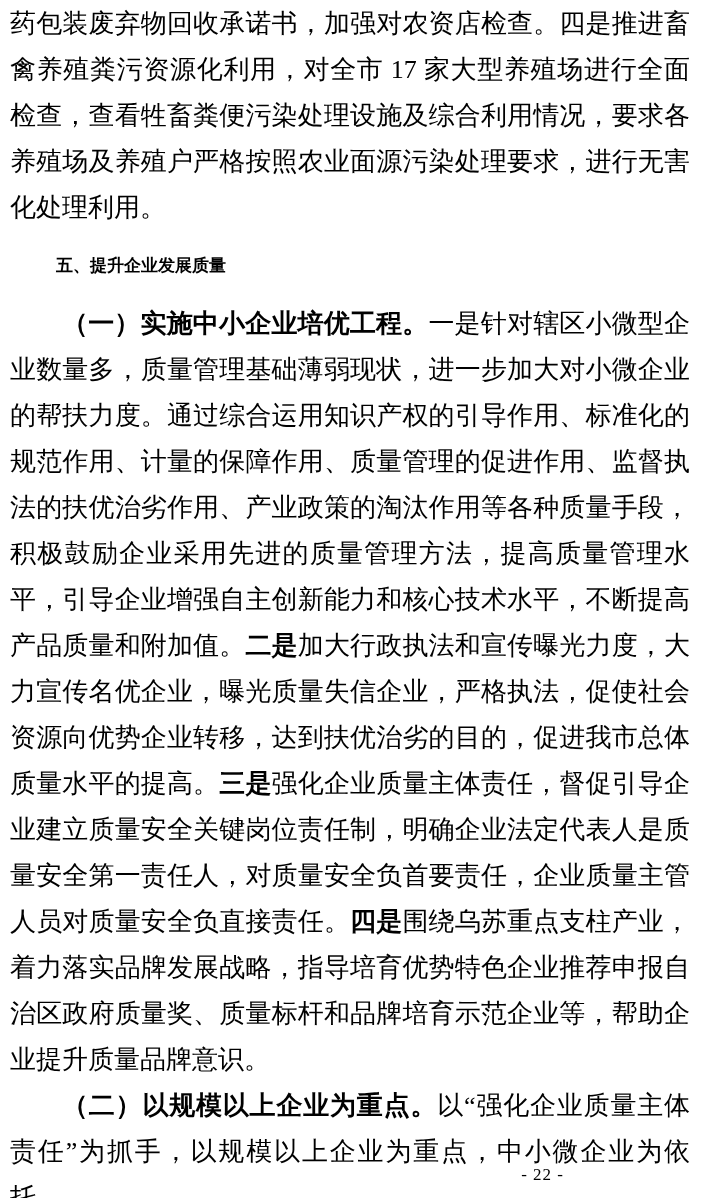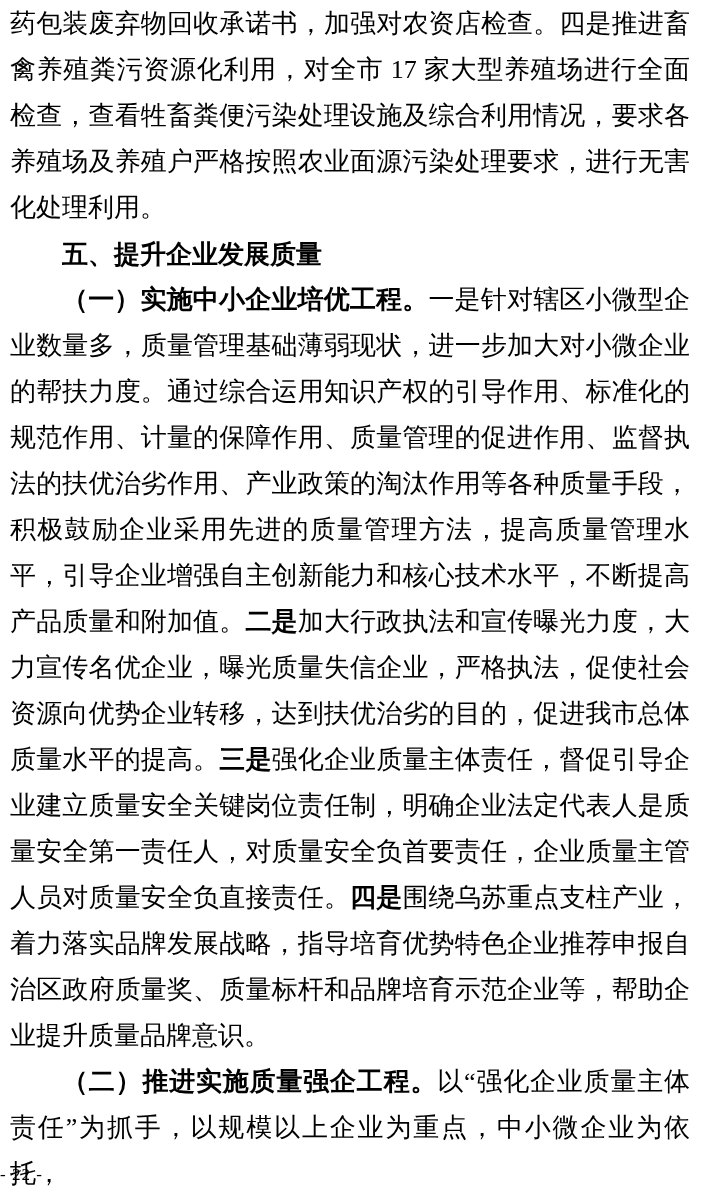--- a/index.html
+++ b/index.html
@@ -25,51 +25,51 @@
   }
   .para {
     margin: 0;
     text-indent: 2em;
     letter-spacing: 0;
   }
   .para.first {
     text-indent: 0;
   }
   .heading {
-    margin: 0;
+    margin: 12px;
     text-indent: 2em;
     font-family: "Liberation Sans", "DejaVu Sans", sans-serif;
     font-weight: 700;
-    font-size: 26px;
+    font-size: 17px;
     line-height: 46px;
   }
   .b {
     font-weight: 700;
     margin-top: 32px;
   }
   .footer {
     position: absolute;
     top: 1164px;
     left: 0;
     width: 564px;
-    text-align: left;
+    text-align: right;
     font-size: 17px;
     line-height: 22px;
     letter-spacing: 1px;
     font-family: "Liberation Serif", "DejaVu Serif", serif;
   }
 </style>
 </head>
 <body>
 
 <div class="page">
 
   <p class="para first">药包装废弃物回收承诺书，加强对农资店检查。四是推进畜禽养殖粪污资源化利用，对全市 17 家大型养殖场进行全面检查，查看牲畜粪便污染处理设施及综合利用情况，要求各养殖场及养殖户严格按照农业面源污染处理要求，进行无害化处理利用。</p>
 
   <p class="heading">五、提升企业发展质量</p>
 
   <p class="para"><span class="b">（一）实施中小企业培优工程。</span><span>一是针对辖区小微型企业数量多，质量管理基础薄弱现状，进一步加大对小微企业的帮扶力度。通过综合运用知识产权的引导作用、标准化的规范作用、计量的保障作用、质量管理的促进作用、监督执法的扶优治劣作用、产业政策的淘汰作用等各种质量手段，积极鼓励企业采用先进的质量管理方法，提高质量管理水平，引导企业增强自主创新能力和核心技术水平，不断提高产品质量和附加值。</span><span class="b">二是</span><span>加大行政执法和宣传曝光力度，大力宣传名优企业，曝光质量失信企业，严格执法，促使社会资源向优势企业转移，达到扶优治劣的目的，促进我市总体质量水平的提高。</span><span class="b">三是</span><span>强化企业质量主体责任，督促引导企业建立质量安全关键岗位责任制，明确企业法定代表人是质量安全第一责任人，对质量安全负首要责任，企业质量主管人员对质量安全负直接责任。</span><span class="b">四是</span><span>围绕乌苏重点支柱产业，着力落实品牌发展战略，指导培育优势特色企业推荐申报自治区政府质量奖、质量标杆和品牌培育示范企业等，帮助企业提升质量品牌意识。</span></p>
 
-  <p class="para"><span class="b">（二）推进实施质量强企工程。</span><span>以“强化企业质量主体责任”为抓手，以规模以上企业为重点，中小微企业为依托，</span></p>
+  <p class="para"><span class="b">（二）以规模以上企业为重点。</span><span>以“强化企业质量主体责任”为抓手，以规模以上企业为重点，中小微企业为依托，</span></p>
 
 </div>
 
 <div class="footer">- 22 -</div>
 
 </body></html>

